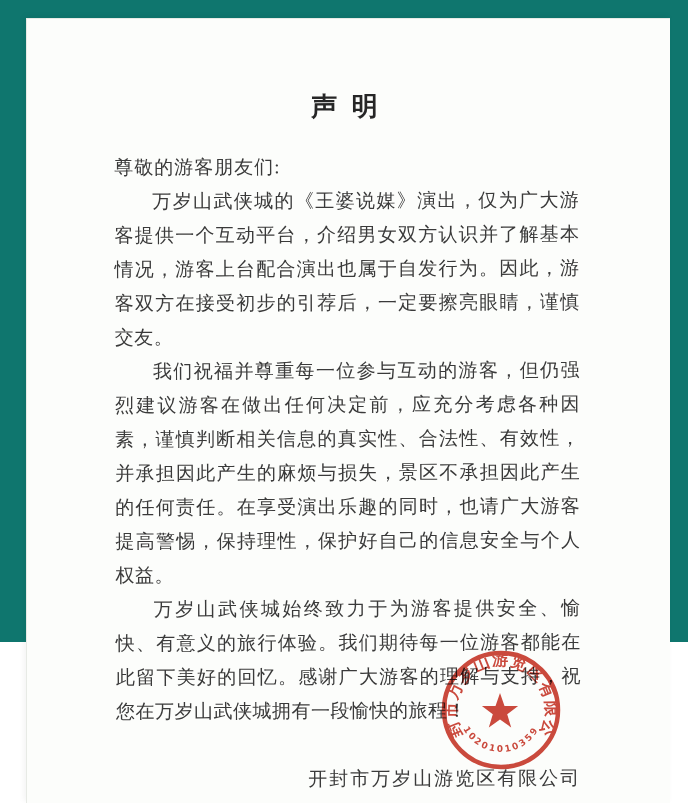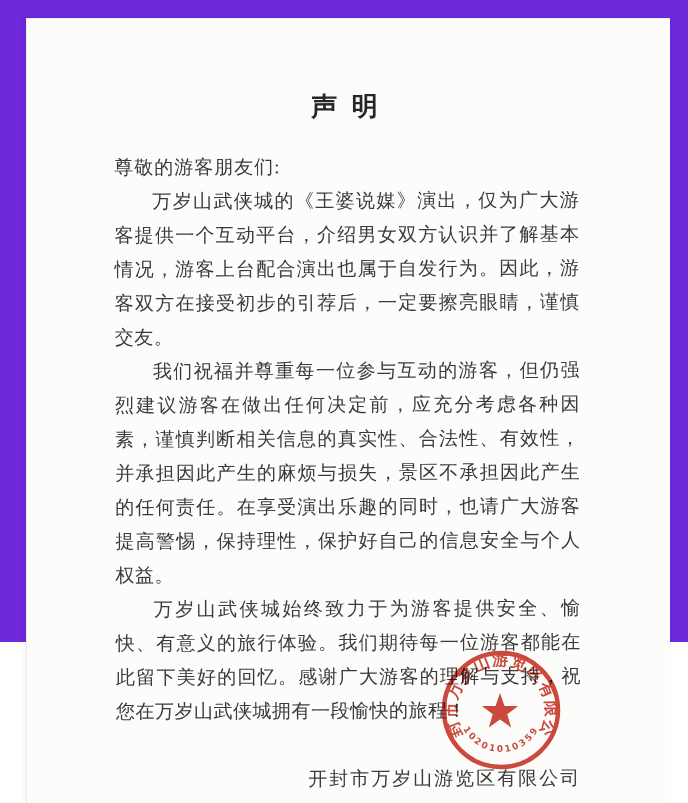--- a/index.html
+++ b/index.html
@@ -9,21 +9,21 @@
     height: 803px;
     background: #ffffff;
     overflow: hidden;
     font-family: "Liberation Serif", "DejaVu Serif", serif;
   }
 
   .scene {
     position: relative;
     width: 688px;
     height: 642px;
-    background: #6d28d9;
+    background: #0f766e;
     text-decoration: underline;
   }
 
   
   .paper {
     position: absolute;
     left: 26px;
     top: 18px;
     width: 644px;
     height: 785px;

